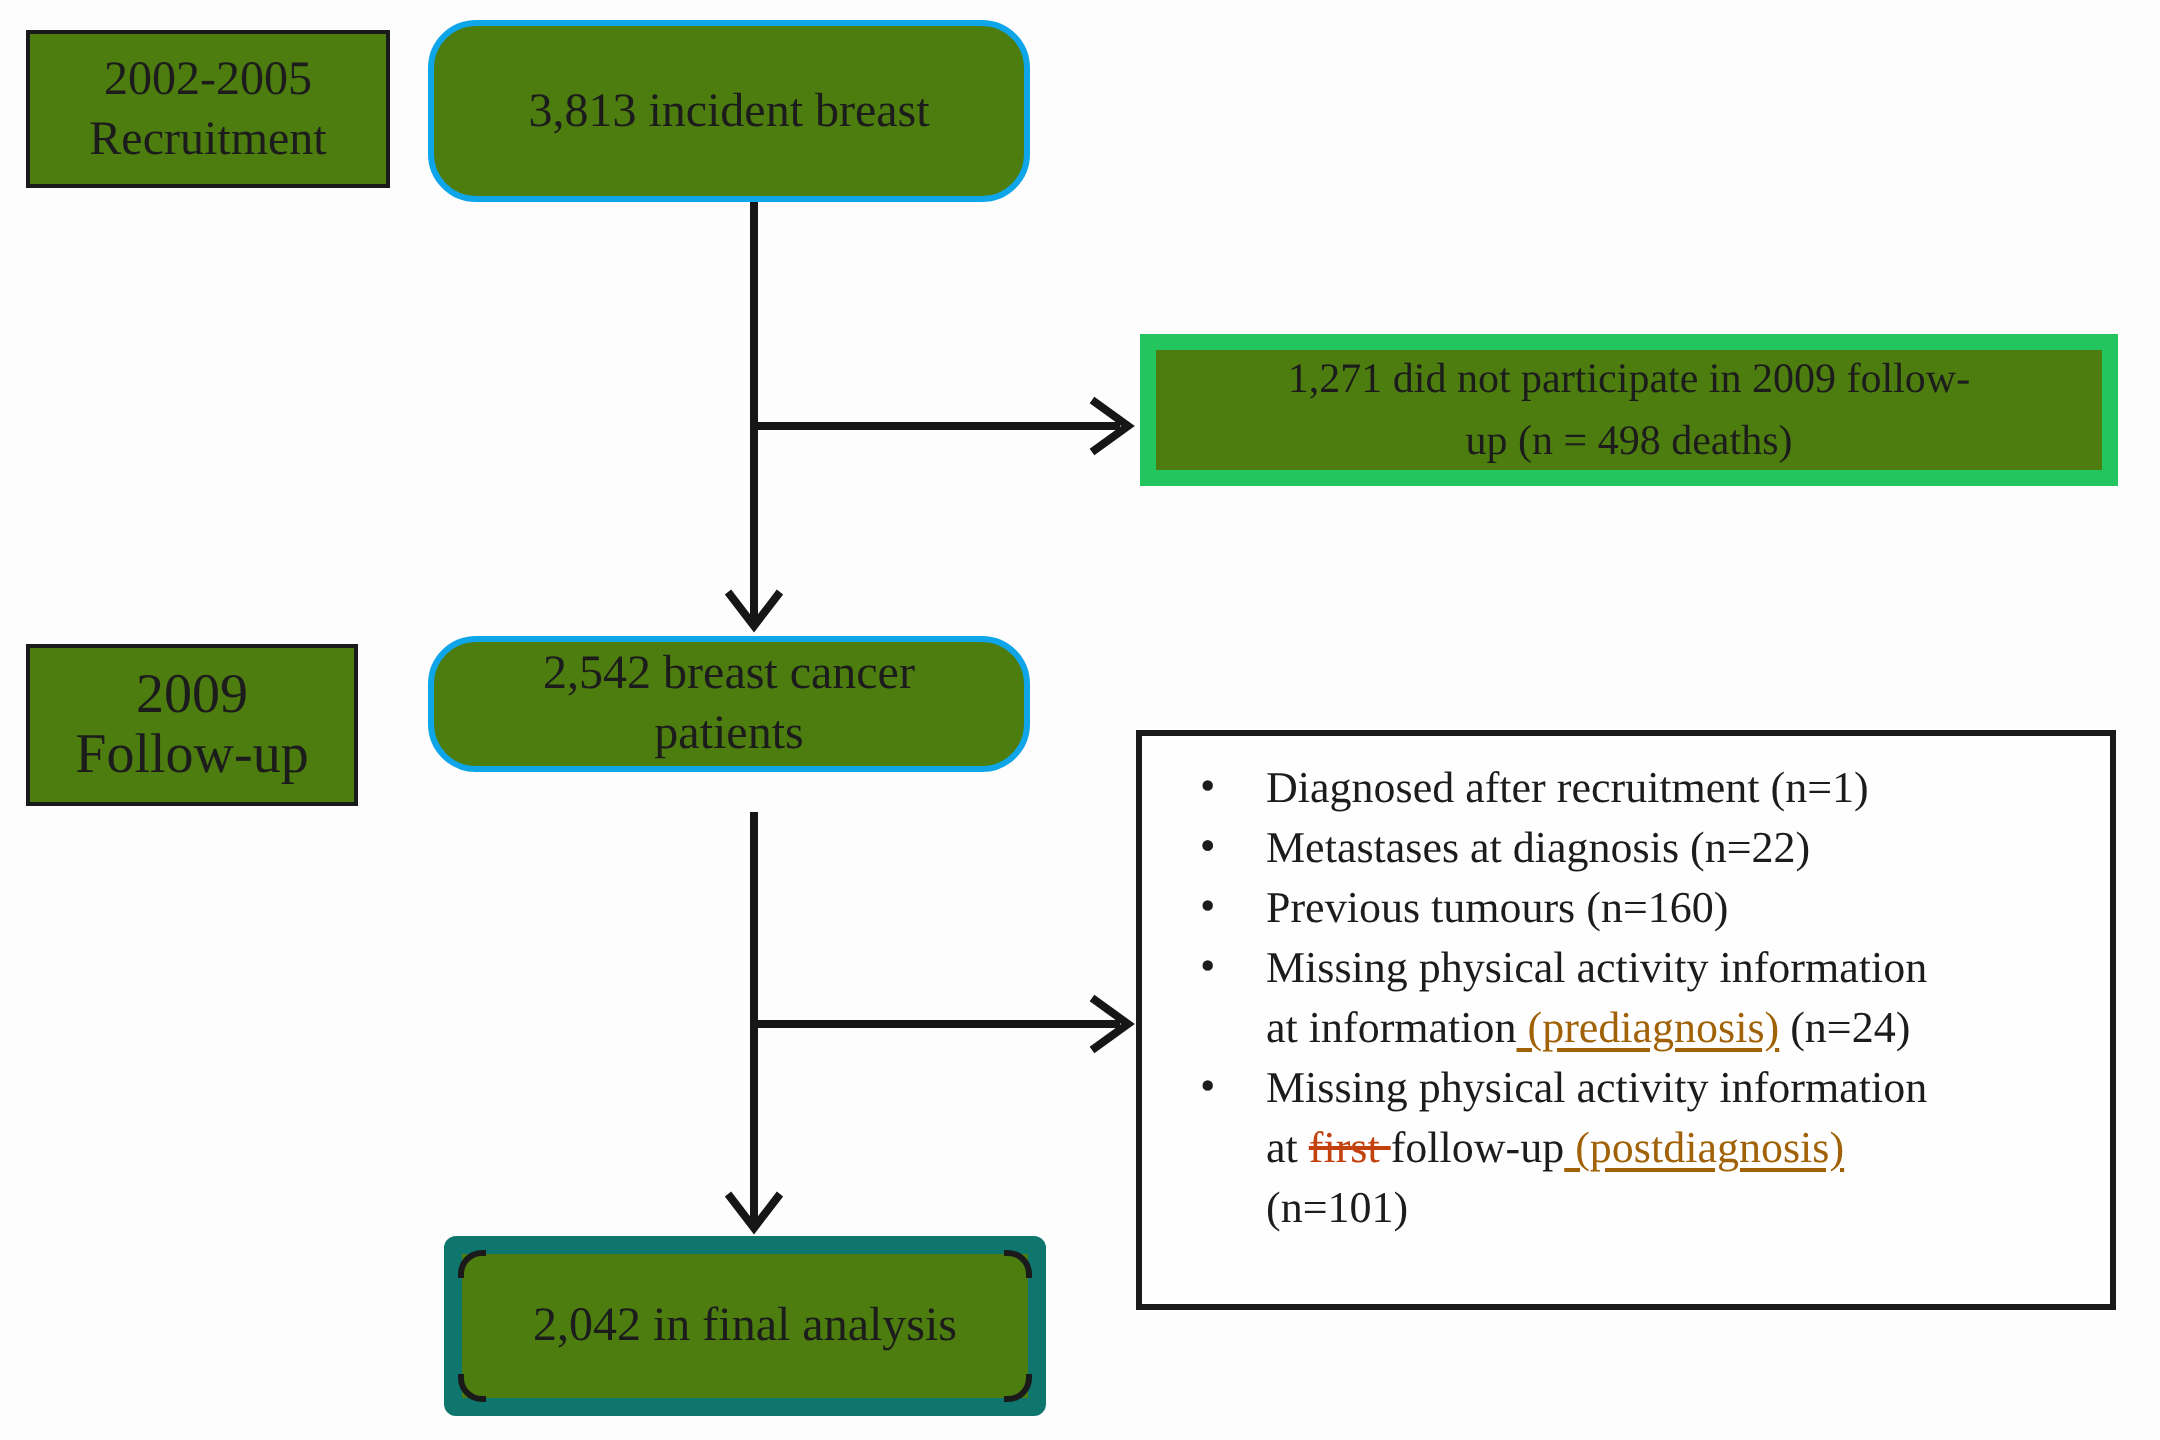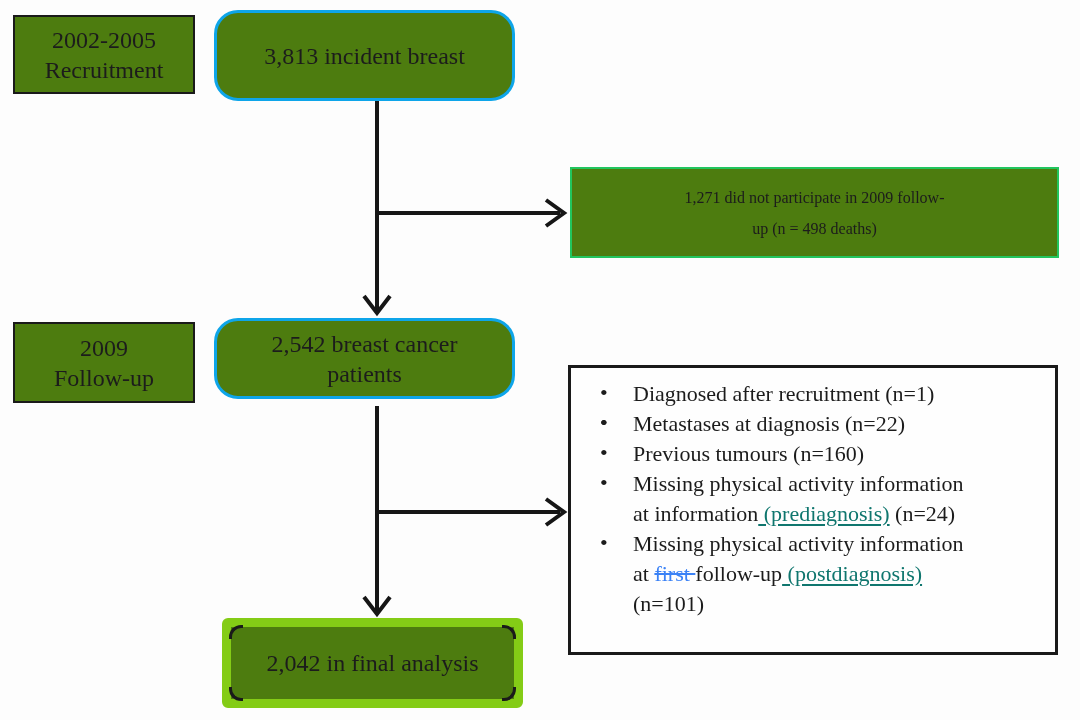--- a/index.html
+++ b/index.html
@@ -8,43 +8,43 @@
     background:#fdfdfd; overflow:hidden;
     font-family:"Liberation Serif", serif; color:#1c1c1c;
   }
   .box {
     position:absolute; box-sizing:border-box; background:#4d7c0f;
     display:flex; align-items:center; justify-content:center;
     text-align:center;
   }
   .thin  { border:2px solid #1a1a1a; }
   .stage-recruitment { left:13px;  top:15px;  width:182px; height:79px; font-size:24px; line-height:30px; }
-  .stage-followup    { left:13px;  top:322px; width:182px; height:81px; font-size:24px; line-height:30px; }
+  .stage-followup    { left:13px;  top:322px; width:166px; height:81px; font-size:28px; line-height:30px; }
   .node {
     border:3px solid #0ea5e9; border-radius:24px;
     font-size:24px; line-height:30px;
   }
   .node-incident { left:214px; top:10px;  width:301px; height:91px; }
-  .node-followup { left:214px; top:318px; width:301px; height:81px; }
-  .excl-nonpart  { left:570px; top:167px; width:489px; height:91px; font-size:16px; line-height:31px; border:2px solid #22c55e; }
+  .node-followup { left:214px; top:318px; width:301px; height:68px; }
+  .excl-nonpart  { left:570px; top:167px; width:489px; height:76px; font-size:21px; line-height:31px; border:8px solid #22c55e; }
   .excl-list-box {
     position:absolute; left:568px; top:365px; width:490px; height:290px;
     box-sizing:border-box; border:3px solid #1a1a1a; background:#fefefe;
   }
   .excl-list-box ul {
     list-style:none; margin:11px 0 0 0; padding:0;
     font-size:22px; line-height:30px;
   }
   .excl-list-box li { position:relative; padding-left:62px; padding-right:4px; }
   .bullet { position:absolute; left:29px; top:-1px; }
-  .ins { color:#0f766e; text-decoration:underline; text-underline-offset:3px; }
-  .del { color:#3b82f6; text-decoration:line-through; }
+  .ins { color:#a16207; text-decoration:underline; text-underline-offset:3px; }
+  .del { color:#c2410c; text-decoration:line-through; }
   .node-final {
     left:222px; top:618px; width:301px; height:90px;
-    border:9px solid #84cc16; border-radius:6px; font-size:24px;
+    border:9px solid #0f766e; border-radius:6px; font-size:24px;
   }
   
   .cm { position:absolute; width:11px; height:11px; pointer-events:none; }
   .cm-tl { top:-2px;   left:-2px;   border-top:3px solid #1a1a1a;    border-left:3px solid #1a1a1a;  border-top-left-radius:12px; }
   .cm-tr { top:-2px;   right:-2px;  border-top:3px solid #1a1a1a;    border-right:3px solid #1a1a1a; border-top-right-radius:12px; }
   .cm-bl { bottom:-2px; left:-2px;  border-bottom:3px solid #1a1a1a; border-left:3px solid #1a1a1a;  border-bottom-left-radius:12px; }
   .cm-br { bottom:-2px; right:-2px; border-bottom:3px solid #1a1a1a; border-right:3px solid #1a1a1a; border-bottom-right-radius:12px; }
   .arrows { position:absolute; left:0; top:0; pointer-events:none; }
 </style>
 </head>

